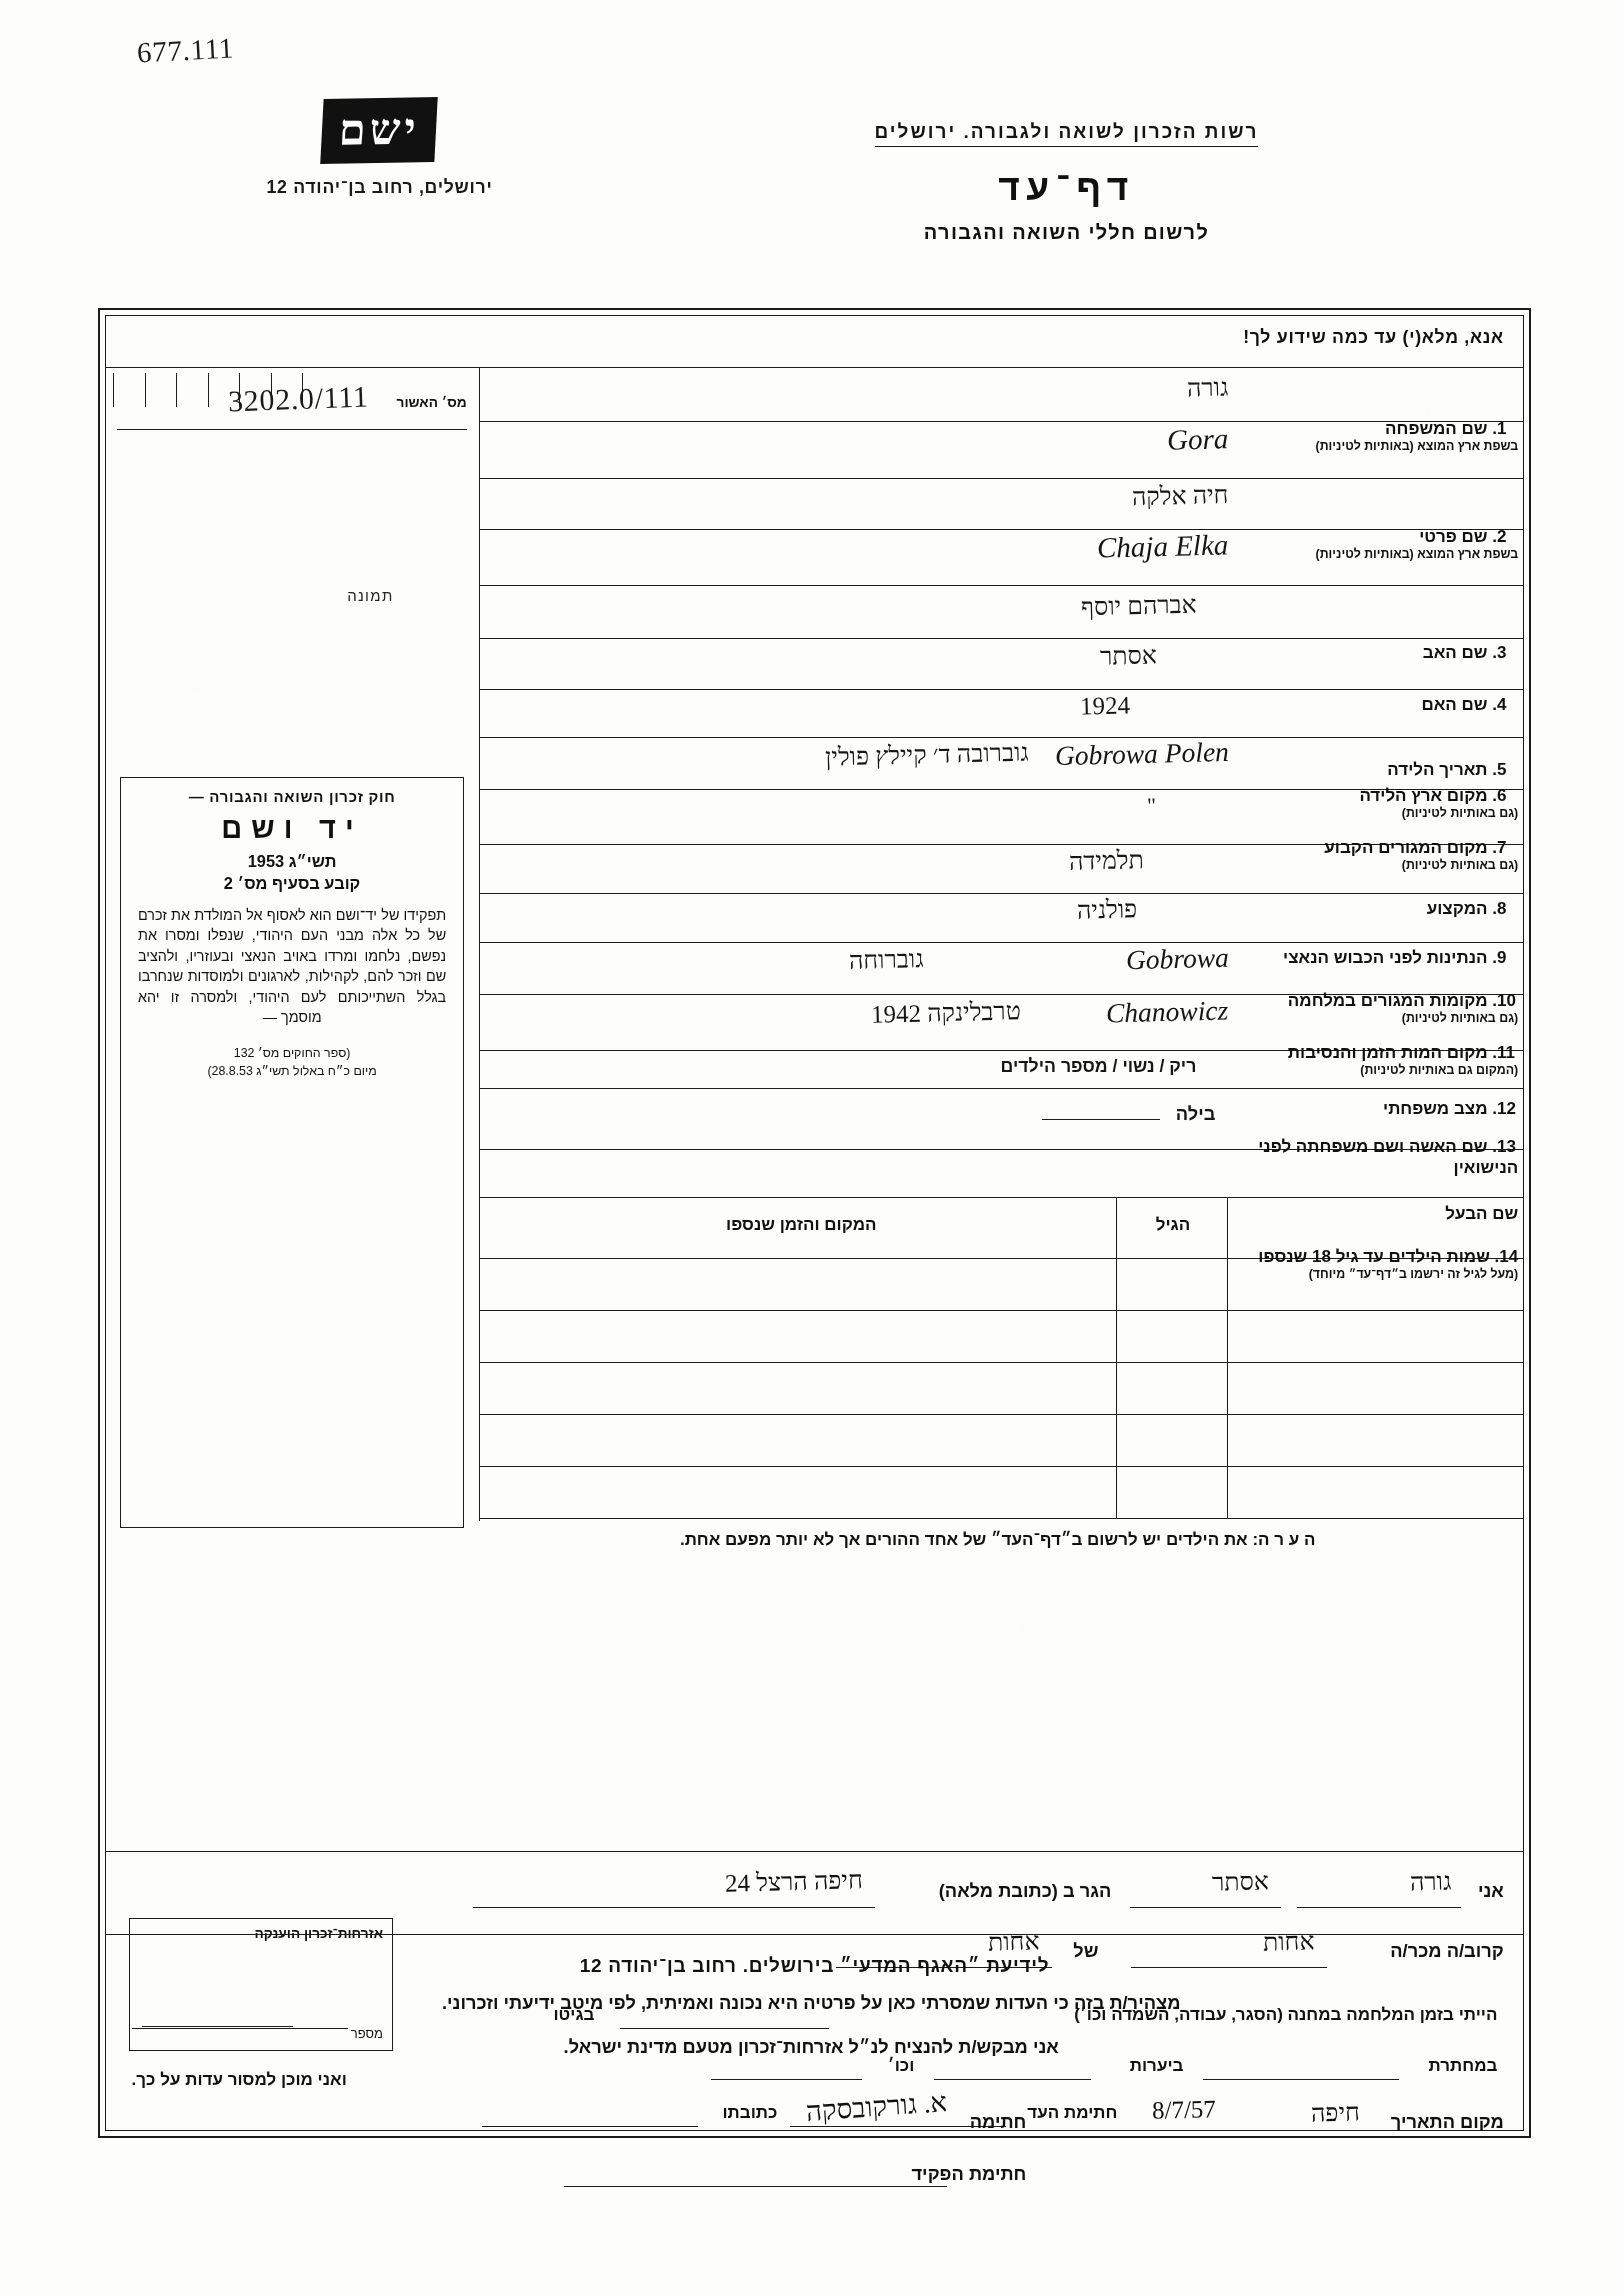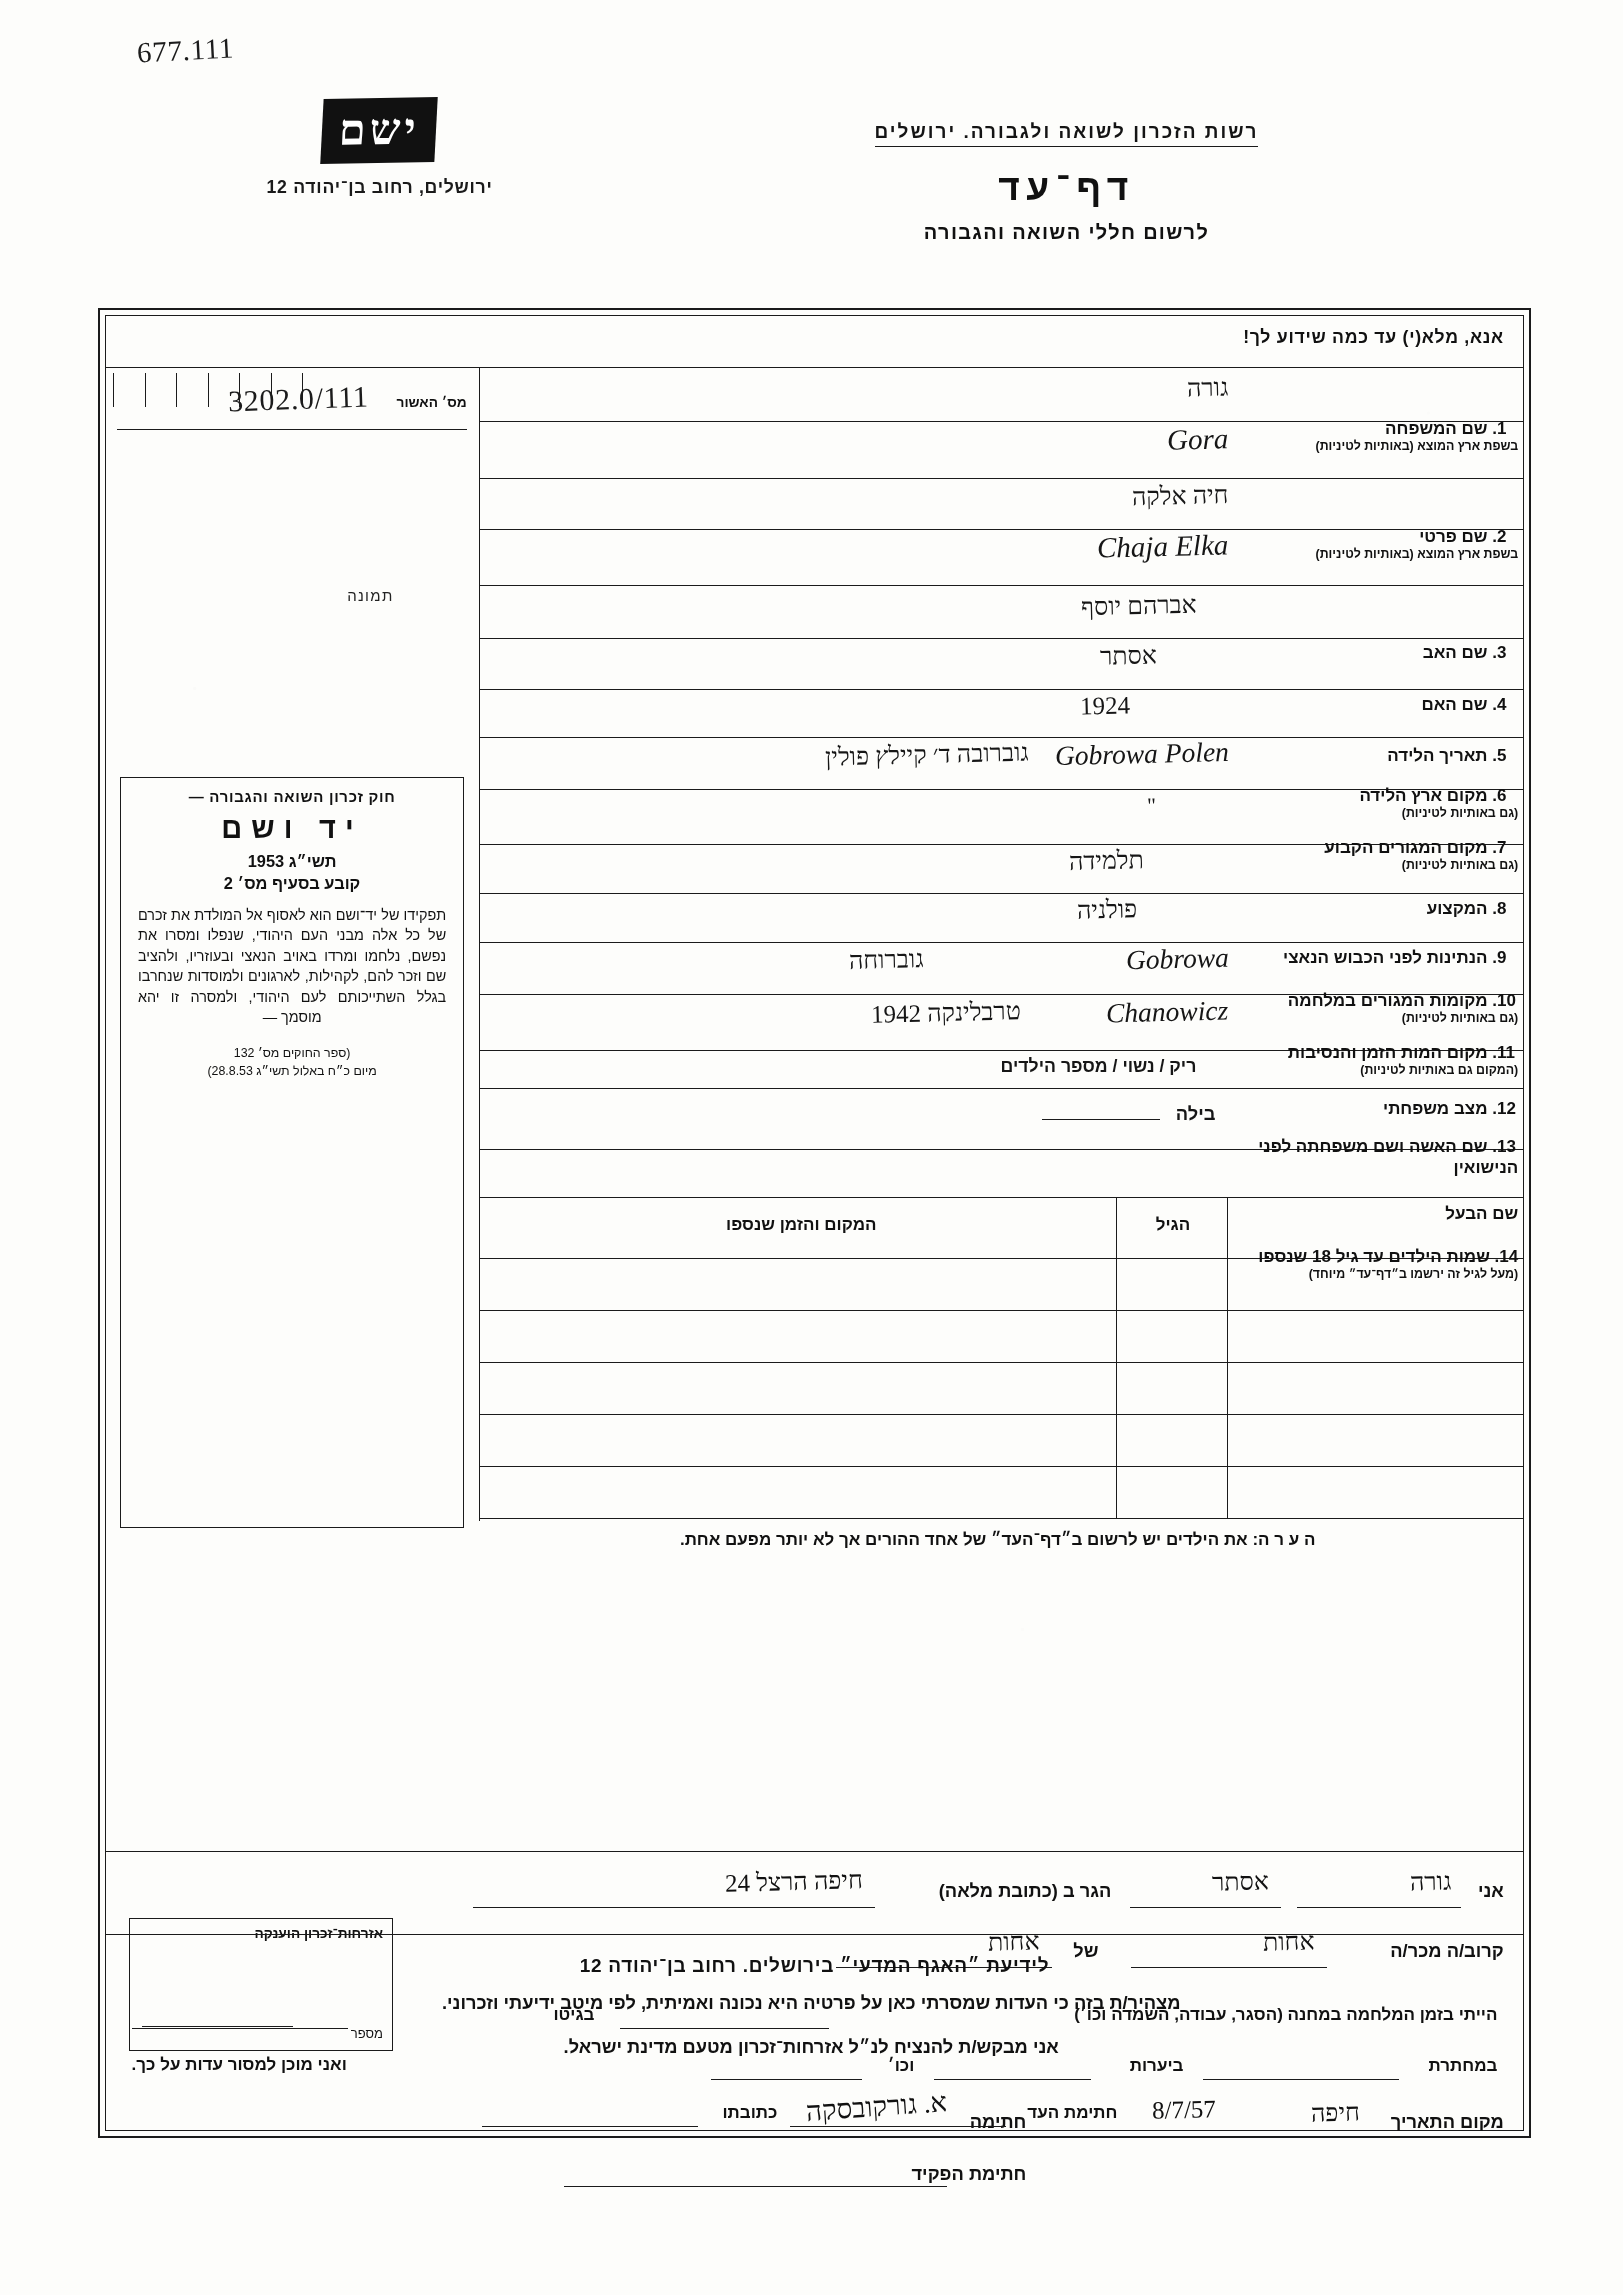--- a/index.html
+++ b/index.html
@@ -325,21 +325,21 @@
           <div class="lbl" style="top:13px;">
             <span class="num">4.</span>
             <span>שם האם</span>
           </div>
           <div class="val" style="top:3.9px; right:367px;">
             <span class="hand">אסתר</span>
           </div>
         </div>
 
         <div class="row" style="height:47px;">
-          <div class="lbl" style="top:13px;">
+          <div class="lbl" style="top:27px;">
             <span class="num">5.</span>
             <span>תאריך הלידה</span>
           </div>
           <div class="val" style="top:2.6px; right:393px;">
             <span class="hand">1924</span>
           </div>
         </div>
 
         <div class="row" style="height:51px;">
           <div class="lbl">
@@ -537,21 +537,21 @@
           <div style="position:absolute; left:26px; width:216px; border-bottom:1px solid #1b1b1b; top:34px;"></div>
         </div>
 
         <div style="position:relative; height:51px; font-size:17px; font-weight:bold;">
           <div style="position:absolute; right:26px; top:10.5px;">במחתרת</div>
           <div style="position:absolute; right:124px; width:196px; border-bottom:1px solid #1b1b1b; top:34px;"></div>
           <div style="position:absolute; right:340px; top:10.5px;">ביערות</div>
           <div style="position:absolute; right:432px; width:157px; border-bottom:1px solid #1b1b1b; top:34px;"></div>
           <div style="position:absolute; right:609px; top:10.5px;">וכו׳</div>
           <div style="position:absolute; right:661px; width:151px; border-bottom:1px solid #1b1b1b; top:34px;"></div>
-          <div style="position:absolute; left:26px; top:10px;">ואני מוכן למסור עדות על כך.</div>
+          <div style="position:absolute; left:26px; top:25px;">ואני מוכן למסור עדות על כך.</div>
         </div>
 
         <div style="position:relative; height:46px; font-size:17px; font-weight:bold;">
           <div style="position:absolute; right:406px; top:6.5px;">חתימת העד</div>
           <div style="position:absolute; right:517px; width:216px; border-bottom:1px solid #1b1b1b; top:30px;"></div>
           <div style="position:absolute; right:746px; top:6.5px;">כתובתו</div>
           <div style="position:absolute; right:825px; width:216px; border-bottom:1px solid #1b1b1b; top:30px;"></div>
         </div>
       </div>
 

